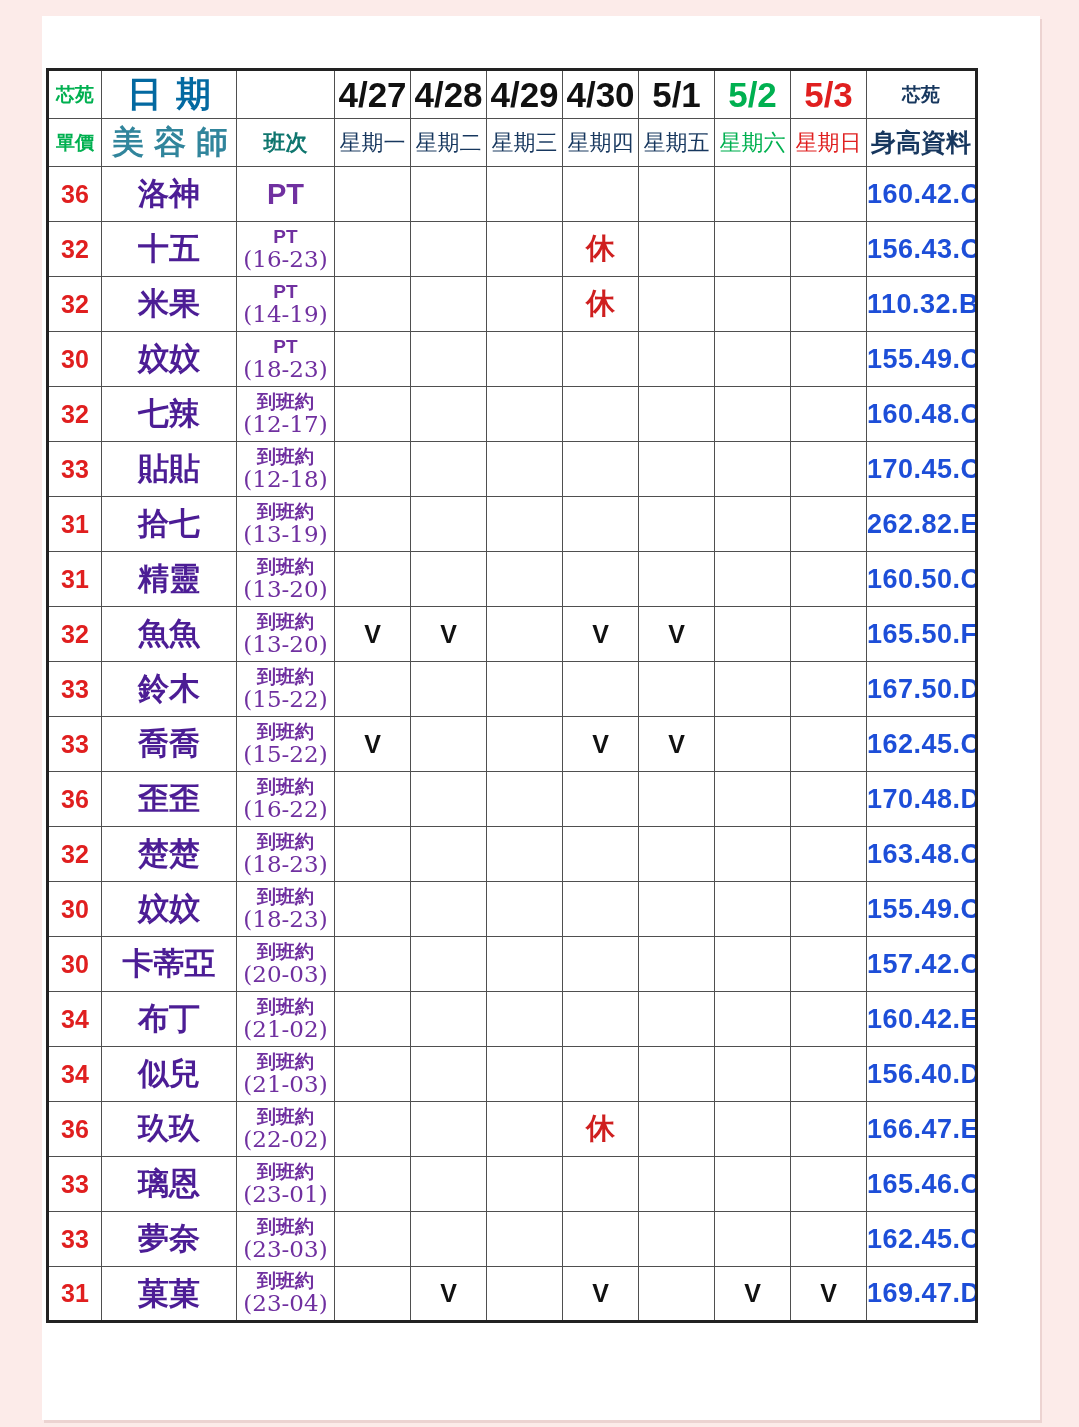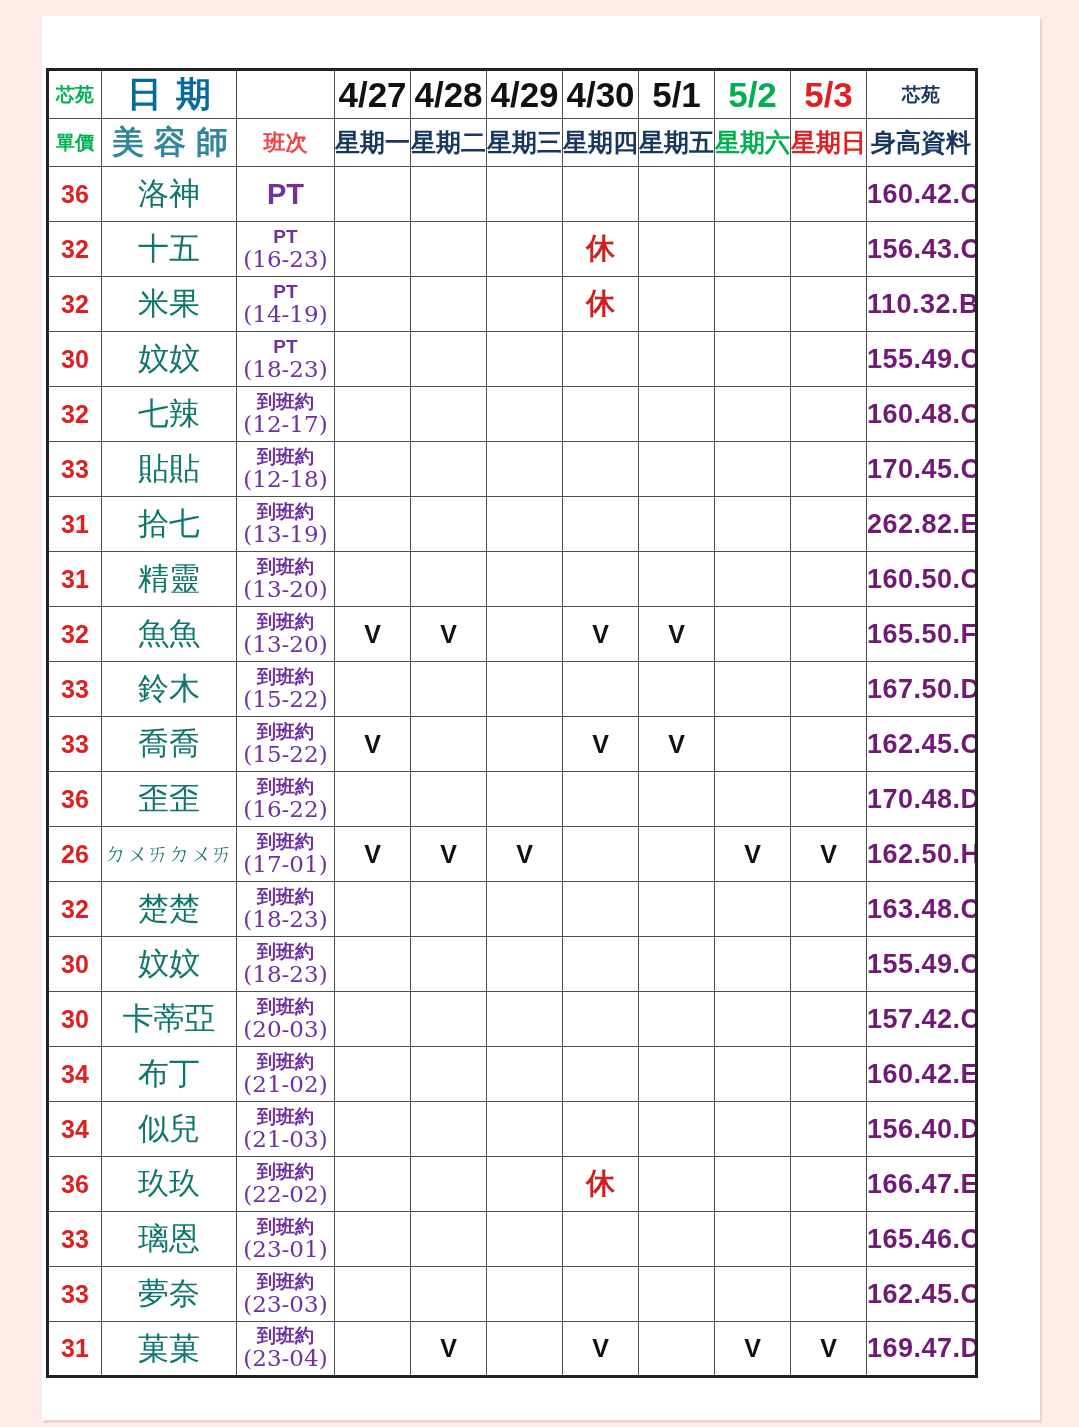--- a/index.html
+++ b/index.html
@@ -38,37 +38,37 @@
   
   .c-green{color:#00b050;}
   .c-red{color:#e01f1f;}
   .c-navy{color:#17375e;}
   .c-black{color:#111111;}
 
   
   .brand{font-size:19px;font-weight:bold;}
   .date-title{font-size:35px;font-weight:bold;color:#0369a1;letter-spacing:14px;text-indent:14px;}
   .artist-title{font-size:32px;font-weight:bold;color:#31859c;letter-spacing:10px;text-indent:10px;}
-  .shift-title{font-size:22px;font-weight:bold;color:#ef4444;}
+  .shift-title{font-size:22px;font-weight:bold;color:#0f766e;}
   .date-cell{font-size:35px;font-weight:bold;}
-  .weekday-cell{font-size:25px;font-weight:bold;}
+  .weekday-cell{font-size:22px;font-weight:normal;}
   .height-title{font-size:25px;font-weight:bold;color:#17375e;}
 
   
   td.price{font-size:25px;font-weight:bold;color:#e01f1f;}
-  td.name{font-size:31px;font-weight:normal;color:#0f766e;}
+  td.name{font-size:31px;font-weight:bold;color:#4c1d95;}
   td.name.long{font-size:21px;letter-spacing:0;}
   td.shift{line-height:1.05;}
   .shift-type{font-size:19px;font-weight:bold;color:#7030a0;}
   .shift-type.solo{font-size:29px;}
   .shift-time{font-size:23px;color:#7030a0;font-family:"DejaVu Serif", serif;}
   .shift-time:empty{display:none;}
   td.mark{font-size:25px;font-weight:bold;color:#111111;}
   td.mark.rest{font-size:29px;font-weight:bold;color:#cf1f1f;}
-  td.height{font-size:27px;font-weight:bold;color:#701a75;letter-spacing:0.5px;}
+  td.height{font-size:27px;font-weight:bold;color:#1d4ed8;letter-spacing:0.5px;}
 </style>
 </head>
 <body>
 
 <div class="paper">
   <table class="sched">
     <colgroup>
       <col style="width:54px">
       <col style="width:135px">
       <col style="width:98px">
@@ -295,36 +295,20 @@
     <td class="mark"></td>
           <td class="mark"></td>
           <td class="mark"></td>
           <td class="mark"></td>
           <td class="mark"></td>
           <td class="mark"></td>
           <td class="mark"></td>
           <td class="height">170.48.D</td>
   </tr>
         <tr class="drow">
-    <td class="price">26</td>
-    <td class="name long">ㄉㄨㄞㄉㄨㄞ</td>
-    <td class="shift">
-      <div class="shift-type">到班約</div>
-      <div class="shift-time">(17-01)</div>
-    </td>
-    <td class="mark">V</td>
-          <td class="mark">V</td>
-          <td class="mark">V</td>
-          <td class="mark"></td>
-          <td class="mark"></td>
-          <td class="mark">V</td>
-          <td class="mark">V</td>
-          <td class="height">162.50.H</td>
-  </tr>
-        <tr class="drow">
     <td class="price">32</td>
     <td class="name">楚楚</td>
     <td class="shift">
       <div class="shift-type">到班約</div>
       <div class="shift-time">(18-23)</div>
     </td>
     <td class="mark"></td>
           <td class="mark"></td>
           <td class="mark"></td>
           <td class="mark"></td>

